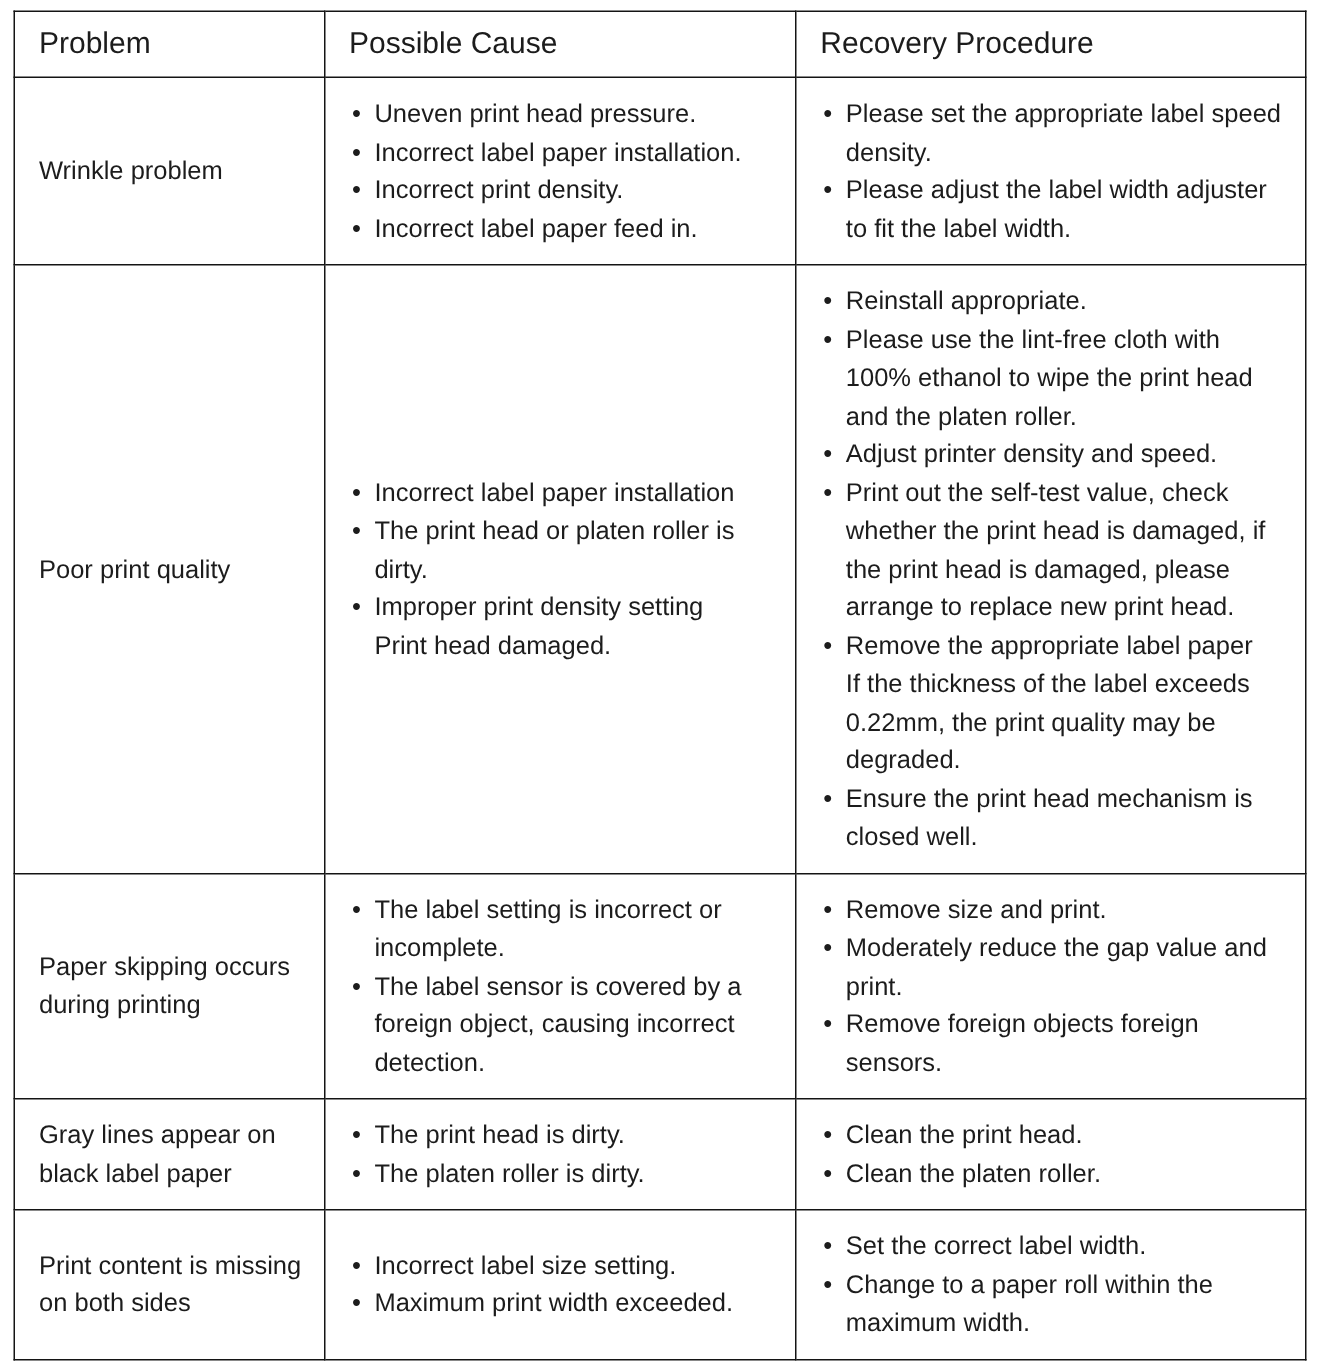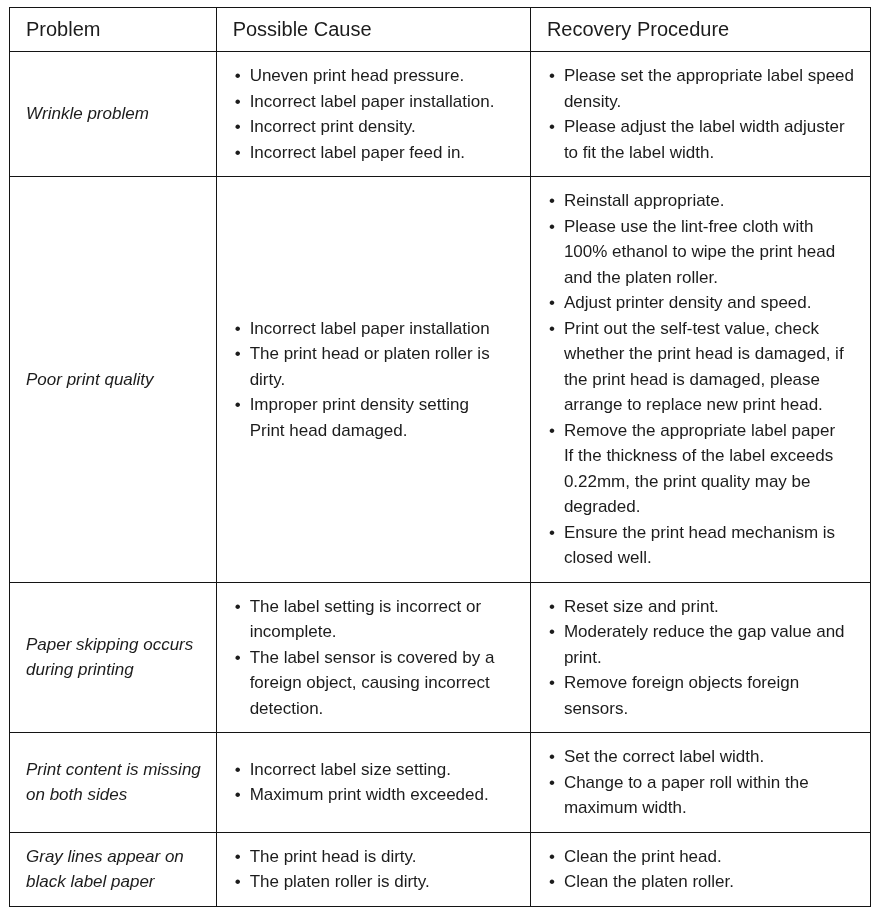--- a/index.html
+++ b/index.html
@@ -41,21 +41,20 @@
   }
   td {
     font-size: 17px;
     vertical-align: middle;
     padding: 9px 12px 9px 12px;
     line-height: 1.5;
   }
   td.problem {
     padding-left: 16px;
     padding-right: 14px;
-    font-style: italic;
   }
   ul.bullets {
     list-style: none;
     margin: 2px;
     padding: 0 0 0 4px;
   }
   ul.bullets li {
     position: relative;
     padding-left: 15px;
     line-height: 1.5;
@@ -128,51 +127,51 @@
         <tr>
           <td class="problem">Paper skipping occurs during printing</td>
           <td>
             <ul class="bullets">
               <li>The label setting is incorrect or incomplete.</li>
               <li>The label sensor is covered by a foreign object, causing incorrect detection.</li>
             </ul>
           </td>
           <td>
             <ul class="bullets">
-              <li>Reset size and print.</li>
+              <li>Remove size and print.</li>
               <li>Moderately reduce the gap value and print.</li>
               <li>Remove foreign objects foreign sensors.</li>
+            </ul>
+          </td>
+        </tr>
+        <tr>
+          <td class="problem">Gray lines appear on black label paper</td>
+          <td>
+            <ul class="bullets">
+              <li>The print head is dirty.</li>
+              <li>The platen roller is dirty.</li>
+            </ul>
+          </td>
+          <td>
+            <ul class="bullets">
+              <li>Clean the print head.</li>
+              <li>Clean the platen roller.</li>
             </ul>
           </td>
         </tr>
         <tr>
           <td class="problem">Print content is missing on both sides</td>
           <td>
             <ul class="bullets">
               <li>Incorrect label size setting.</li>
               <li>Maximum print width exceeded.</li>
             </ul>
           </td>
           <td>
             <ul class="bullets">
               <li>Set the correct label width.</li>
               <li>Change to a paper roll within the maximum width.</li>
             </ul>
           </td>
         </tr>
-        <tr>
-          <td class="problem">Gray lines appear on black label paper</td>
-          <td>
-            <ul class="bullets">
-              <li>The print head is dirty.</li>
-              <li>The platen roller is dirty.</li>
-            </ul>
-          </td>
-          <td>
-            <ul class="bullets">
-              <li>Clean the print head.</li>
-              <li>Clean the platen roller.</li>
-            </ul>
-          </td>
-        </tr>
       </tbody>
   </table>
 </div>
 
 </body></html>

